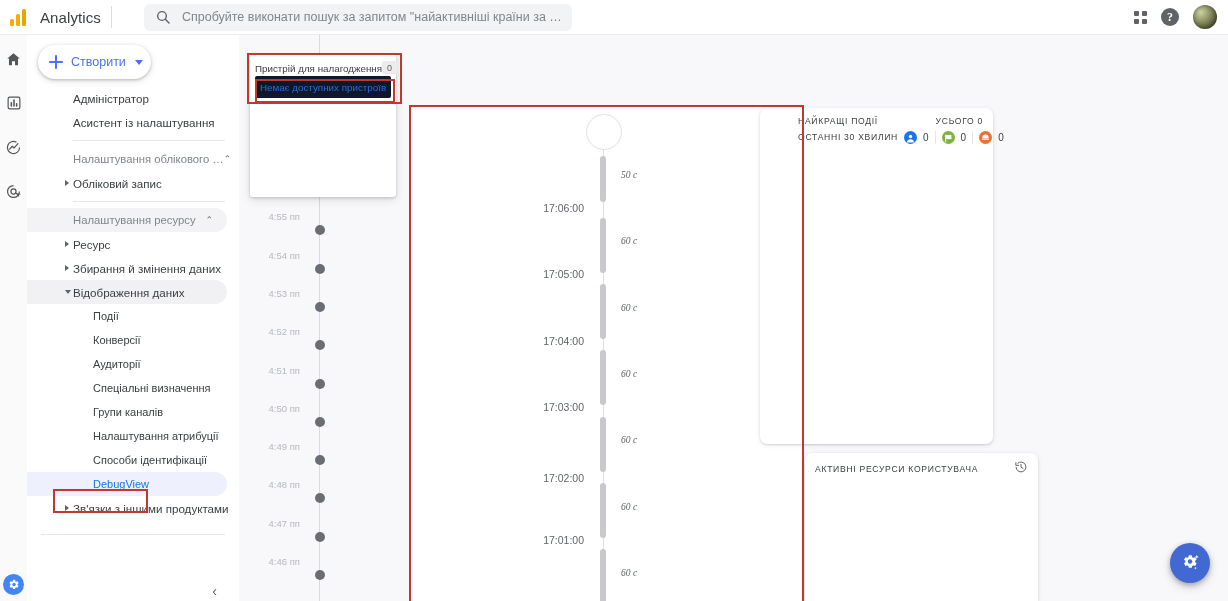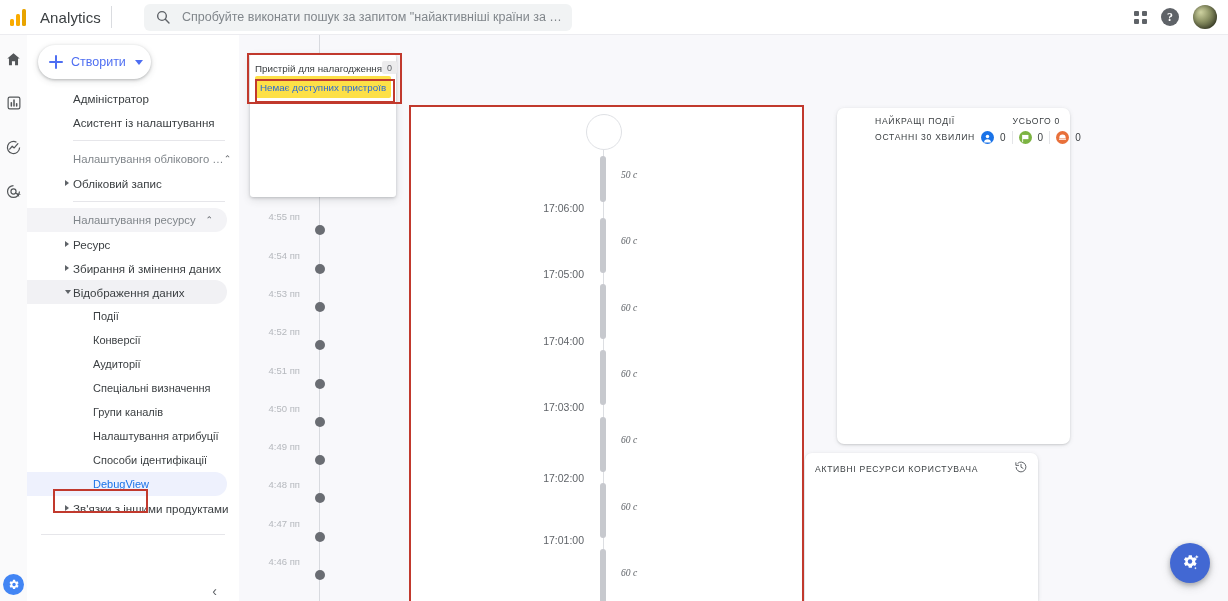--- a/index.html
+++ b/index.html
@@ -164,21 +164,21 @@
   .device-head {
     height: 20px; display: flex; align-items: flex-end; padding: 0 6px 0 5px;
     font-size: 9.8px; color: #3c4043; white-space: nowrap;
   }
   .device-count {
     margin-left: auto; min-width: 15px; height: 13px; background: #ececed;
     border-radius: 2px; font-size: 9px; color: #5f6368;
     display: flex; align-items: center; justify-content: center; padding: 0 3px;
   }
   .device-empty {
-    margin: 2px 5px 0 5px; height: 22px; background: #fde047; border-radius: 2px;
+    margin: 2px 5px 0 5px; height: 22px; background: #0f172a; border-radius: 2px;
     display: flex; align-items: center; justify-content: center;
     font-size: 9.8px; color: #2b6cd4; cursor: pointer; white-space: nowrap;
   }
 
   
   .main-panel {
     position: absolute; left: 411px; top: 107px; width: 391px; height: 494px;
     background: #ffffff; z-index: 12; overflow: hidden;
   }
   .tl-bubble {
@@ -192,21 +192,21 @@
   .tl-time {
     position: absolute; right: 218px; font-size: 10.5px; color: #5f6368; white-space: nowrap;
   }
   .tl-dur {
     position: absolute; left: 210px; font-size: 9.6px; color: #5f6368;
     font-style: italic; font-family: "Liberation Serif", serif; white-space: nowrap;
   }
 
   
   .card-top {
-    position: absolute; left: 837px; top: 108px; width: 233px; height: 336px;
+    position: absolute; left: 760px; top: 108px; width: 233px; height: 336px;
     background: #fff; border-radius: 7px;
     box-shadow: 0 1px 2px rgba(60,64,67,.18), 0 1px 5px rgba(60,64,67,.10);
     z-index: 12;
     padding-left: 28px;
   }
   .card-bot {
     position: absolute; left: 805px; top: 453px; width: 233px; height: 148px;
     background: #fff; border-radius: 7px 7px 0 0;
     box-shadow: 0 1px 2px rgba(60,64,67,.18), 0 1px 5px rgba(60,64,67,.10);
     z-index: 12;

